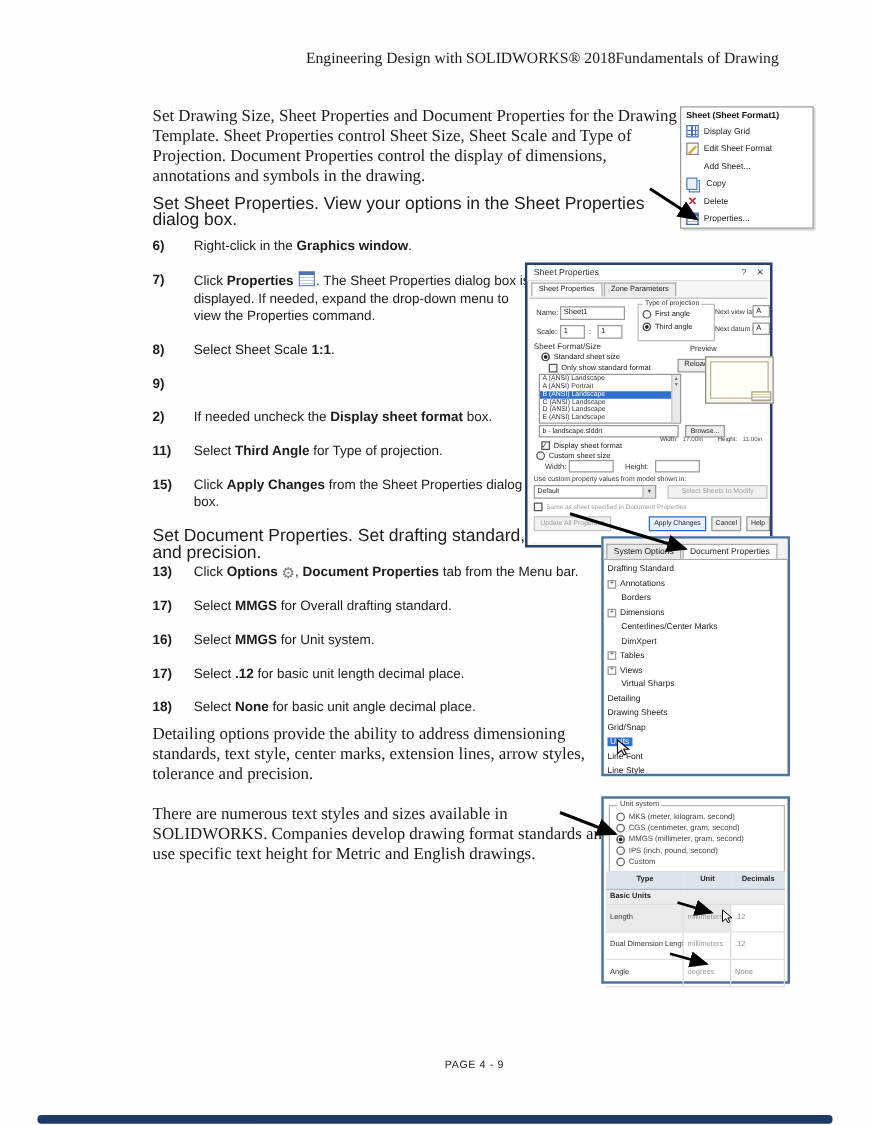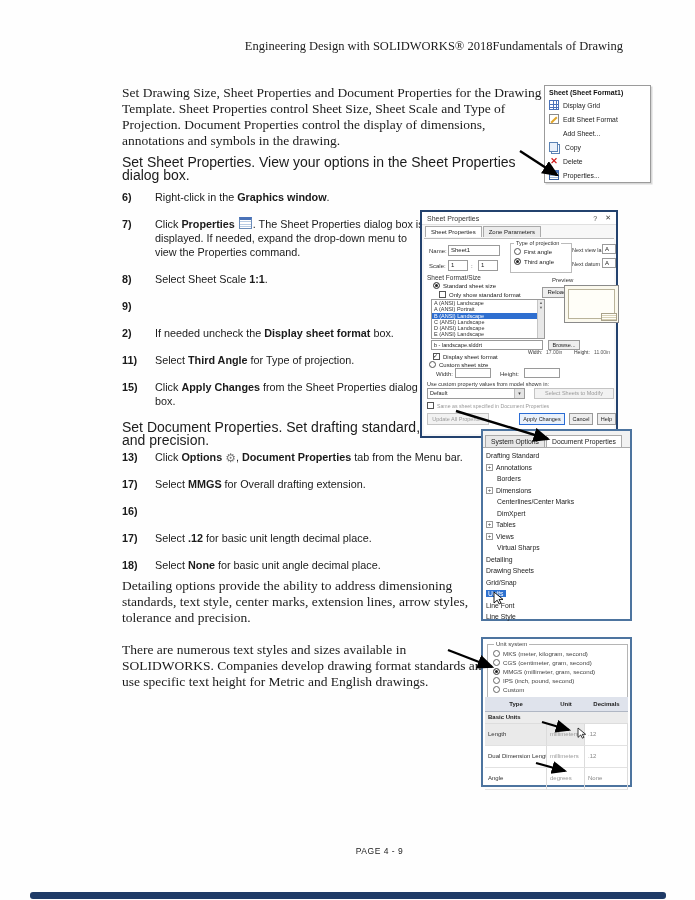--- a/index.html
+++ b/index.html
@@ -148,24 +148,25 @@
         </div>
       </div>
     <div class="sansline setdoc">Set Document Properties. Set drafting standard, units, and precision.</div>
     <div class="steps g2" id="steps2-list">
         <div class="step">
           <span class="step-num">13)</span>
           <span class="step-text"><span>Click </span><span class="b">Options</span><span> </span><span class="seg-icon gear-icon">⚙</span><span>, </span><span class="b">Document Properties</span><span> tab from the Menu bar.</span></span>
         </div>
         <div class="step">
           <span class="step-num">17)</span>
-          <span class="step-text"><span>Select </span><span class="b">MMGS</span><span> for Overall drafting extension.</span></span>
+          <span class="step-text"><span>Select </span><span class="b">MMGS</span><span> for Overall drafting standard.</span></span>
         </div>
         <div class="step">
           <span class="step-num">16)</span>
+          <span class="step-text"><span>Select </span><span class="b">MMGS</span><span> for Unit system.</span></span>
         </div>
         <div class="step">
           <span class="step-num">17)</span>
           <span class="step-text"><span>Select </span><span class="b">.12</span><span> for basic unit length decimal place.</span></span>
         </div>
         <div class="step">
           <span class="step-num">18)</span>
           <span class="step-text"><span>Select </span><span class="b">None</span><span> for basic unit angle decimal place.</span></span>
         </div>
       </div>

